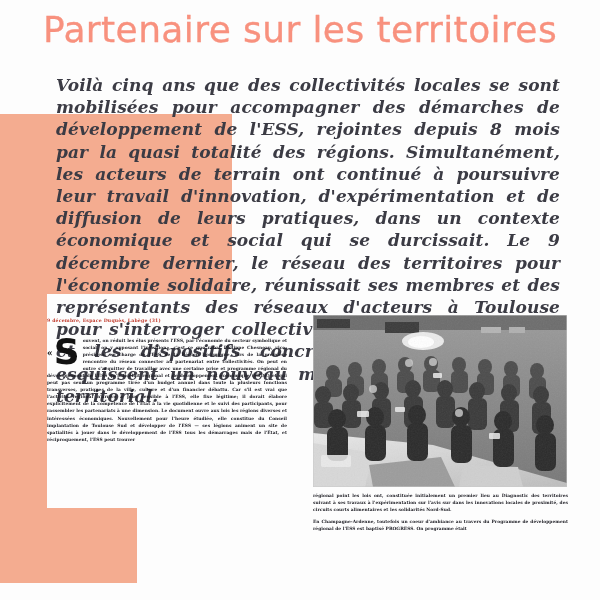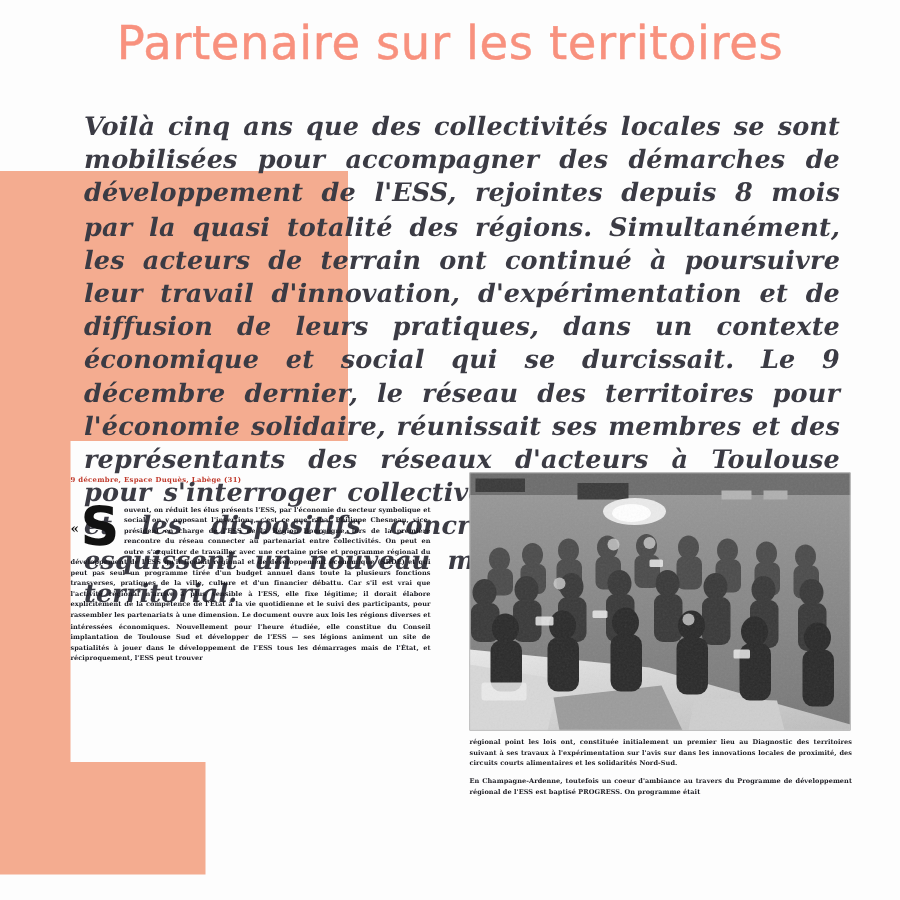--- a/index.html
+++ b/index.html
@@ -23,21 +23,21 @@
   #ov-mid   {left:0;  top:294px; width:47px;  height:214px;}
   #ov-bottom{left:0;  top:508px; width:137px; height:75px;}
 
   
   #title-wrap{
     position:absolute;left:0;top:2px;width:600px;height:54px;
     display:flex;align-items:center;justify-content:center;
   }
   #title{
     font-family:"DejaVu Sans", sans-serif;
-    font-size:31px;
+    font-size:36px;
     font-weight:400;
     letter-spacing:.4px;
     color:#f8917e;
     white-space:nowrap;
     -webkit-text-stroke:.3px #f8917e;
   }
 
   
   #intro{
     position:absolute;left:56px;top:74px;width:504px;

